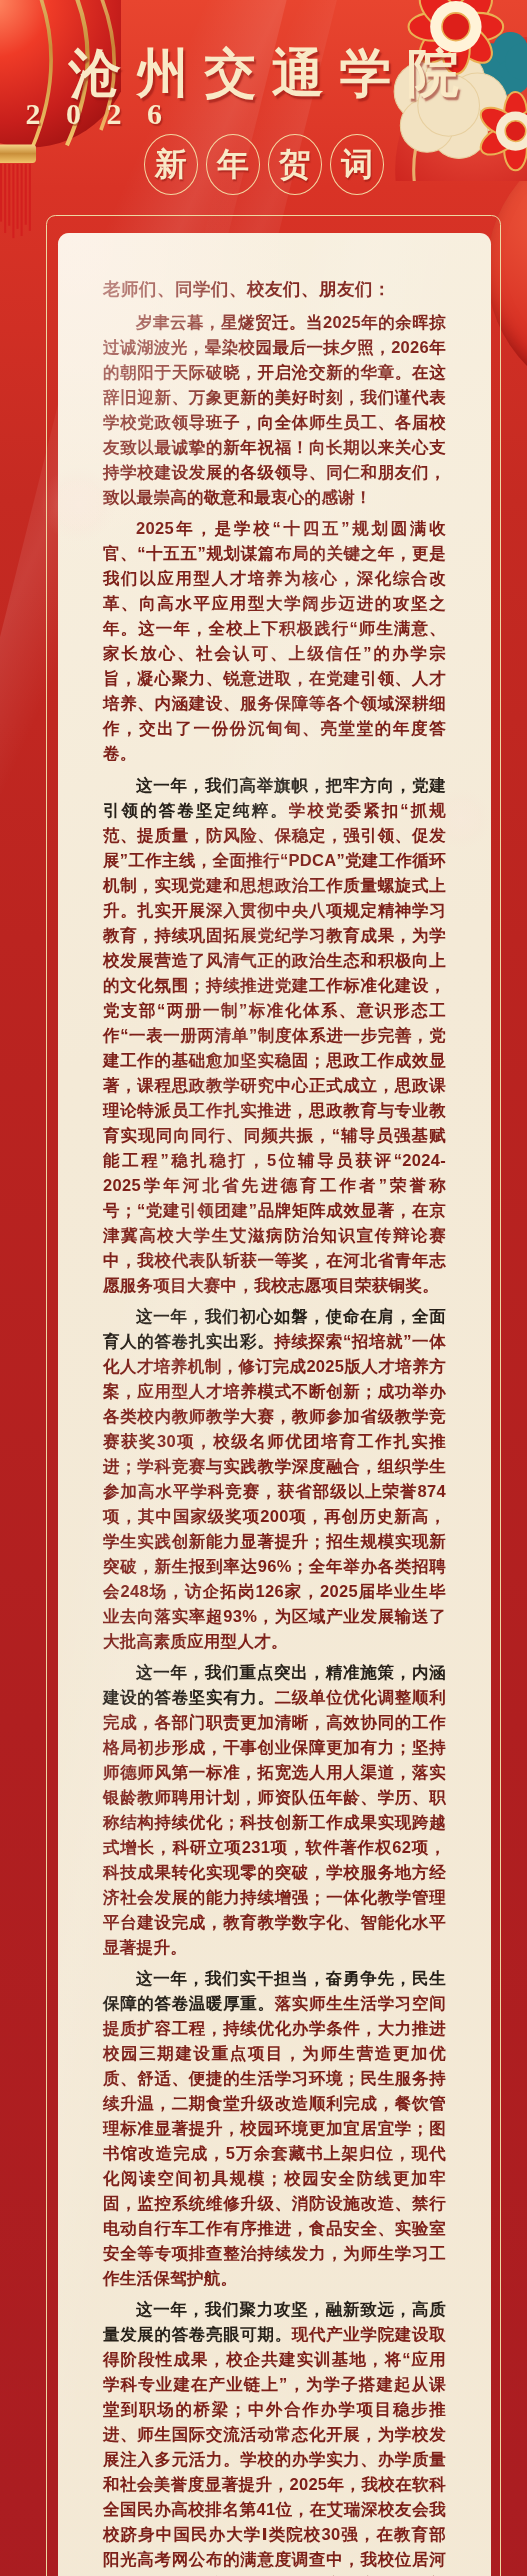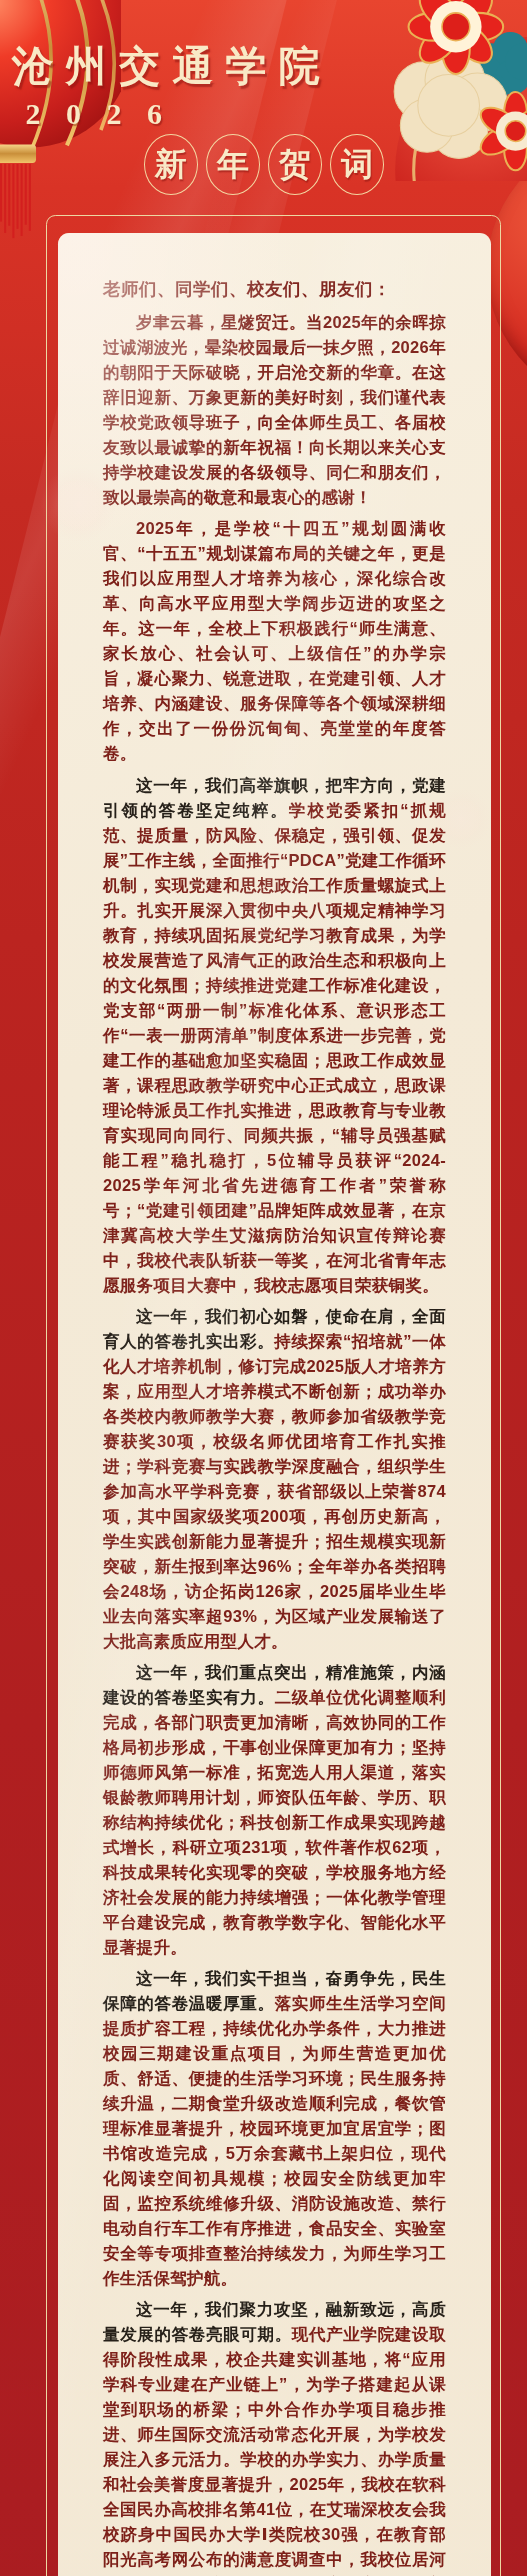--- a/index.html
+++ b/index.html
@@ -25,23 +25,23 @@
     transform:rotate(14deg);
   }
   .light-ray.ray2{left:170px;width:72px;opacity:.7;}
   .sparkle{
     position:absolute;border-radius:50%;z-index:4;pointer-events:none;
     background:radial-gradient(circle,rgba(255,226,224,.85) 0%,rgba(255,200,200,.25) 45%,transparent 70%);
   }
   
   .header{position:absolute;left:0;top:0;width:100%;z-index:2;}
   .school-name{
-    position:absolute;top:39px;left:0;width:100%;margin:0;
+    position:absolute;top:39px;left:0;width:100%;margin:0;text-align:center;
     font-family:"Liberation Serif","DejaVu Serif",serif;
-    font-size:41px;font-weight:700;color:#f9e9c6;
+    font-size:52px;font-weight:700;color:#f9e9c6;
     letter-spacing:.30em;padding-left:.30em;box-sizing:border-box;
     text-shadow:2.1px 2.6px 1.5px rgba(140,20,16,.55);
   }
   .year{
     position:absolute;top:97px;left:0;width:100%;text-align:left;
     font-family:"Liberation Serif","DejaVu Serif",serif;
     font-size:30px;font-weight:700;color:#f9e9c6;
     letter-spacing:.85em;padding-left:.85em;box-sizing:border-box;
     text-shadow:1.5px 2.1px 1px rgba(140,20,16,.5);
   }

